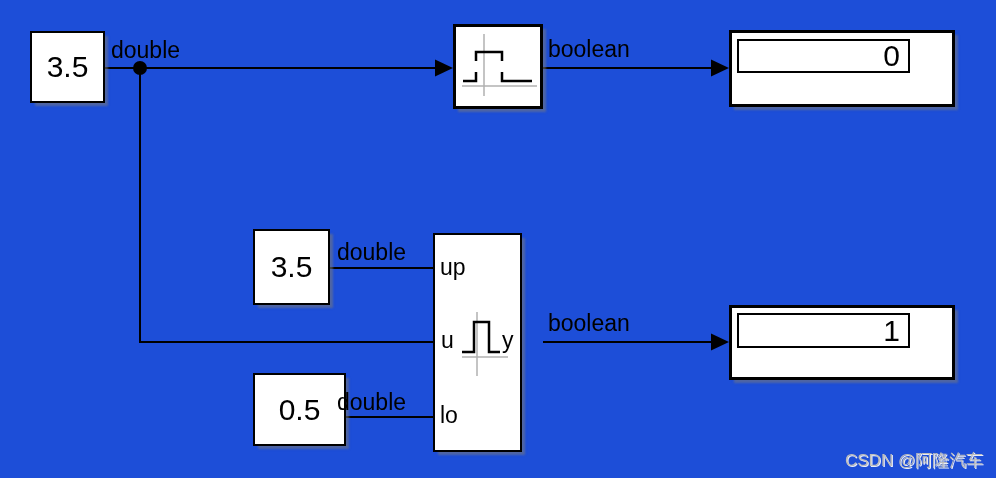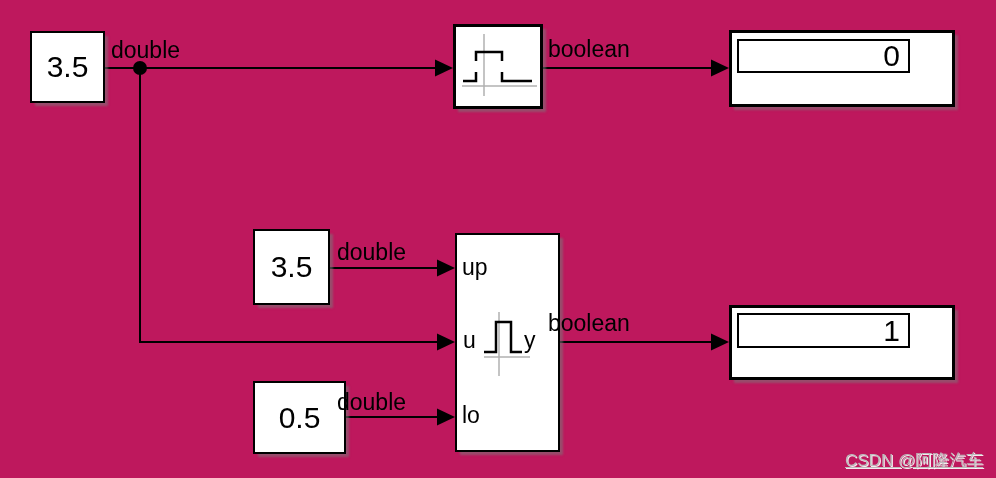--- a/index.html
+++ b/index.html
@@ -1,19 +1,19 @@
 <!DOCTYPE html>
 <html><head>
 <meta charset="utf-8">
 <style>
   html,body{margin:0;padding:0;background:#fff;}
   #canvas{
     position:relative;
     width:996px;height:478px;
-    background:#be185d;
+    background:#1d4ed8;
     font-family:"Liberation Sans","DejaVu Sans",sans-serif;
     overflow:hidden;
   }
   svg.wires{position:absolute;left:0;top:0;z-index:1;}
   .block{
     position:absolute;
     background:#ffffff;
     border:2.5px solid #000;
     box-sizing:border-box;
     box-shadow:4px 4px 2px -1px rgba(120,120,120,0.55);
@@ -39,21 +39,21 @@
   }
   .portlabel{
     position:absolute;
     font-size:23px;color:#000;line-height:25px;
   }
   .icon-svg{position:absolute;}
   #watermark{
     position:absolute;left:845px;top:449px;
     font-size:17px;color:#bcbcbc;
     text-shadow:1px 1px 0 rgba(255,255,255,0.9);
-    z-index:3;white-space:nowrap;text-decoration:underline;
+    z-index:3;white-space:nowrap;
   }
 </style>
 </head>
 <body>
 
 <div id="canvas">
 
   <svg class="wires" width="996" height="478" viewBox="0 0 996 478">
 
     <path d="M105 68 H437" stroke="#000" stroke-width="2" fill="none"></path>
@@ -93,25 +93,25 @@
   <div class="block display" style="left:729px;top:30px;width:226px;height:77px;">
     <div class="display-inner" style="left:5px;top:6px;width:173px;height:34px;">
       <span>0</span>
     </div>
   </div>
 
   <div class="block const" style="left:253px;top:229px;width:77px;height:76px;">
     <span>3.5</span>
   </div>
 
-  <div class="block const" style="left:253px;top:381px;width:93px;height:73px;">
+  <div class="block const" style="left:253px;top:373px;width:93px;height:73px;">
     <span>0.5</span>
   </div>
 
-  <div class="block" style="left:455px;top:233px;width:105px;height:219px;text-decoration:underline;">
+  <div class="block" style="left:433px;top:233px;width:89px;height:219px;text-decoration:underline;">
     <span class="portlabel" style="left:5px;top:20px;">up</span>
     <span class="portlabel" style="left:6px;top:93px;">u</span>
     <span class="portlabel" style="left:5px;top:168px;">lo</span>
     <span class="portlabel" style="left:67px;top:93px;">y</span>
     <svg class="icon-svg" style="left:25px;top:74px;" width="52" height="72" viewBox="0 0 52 72">
       <line x1="17" y1="3" x2="17" y2="67" stroke="#b0b0b0" stroke-width="1.5"></line>
       <line x1="2" y1="48" x2="48" y2="48" stroke="#b0b0b0" stroke-width="1.5"></line>
       <polyline points="2,43 14,43 14,13 29,13 29,43 40,43" stroke="#000" stroke-width="2.5" fill="none"></polyline>
     </svg>
   </div>

